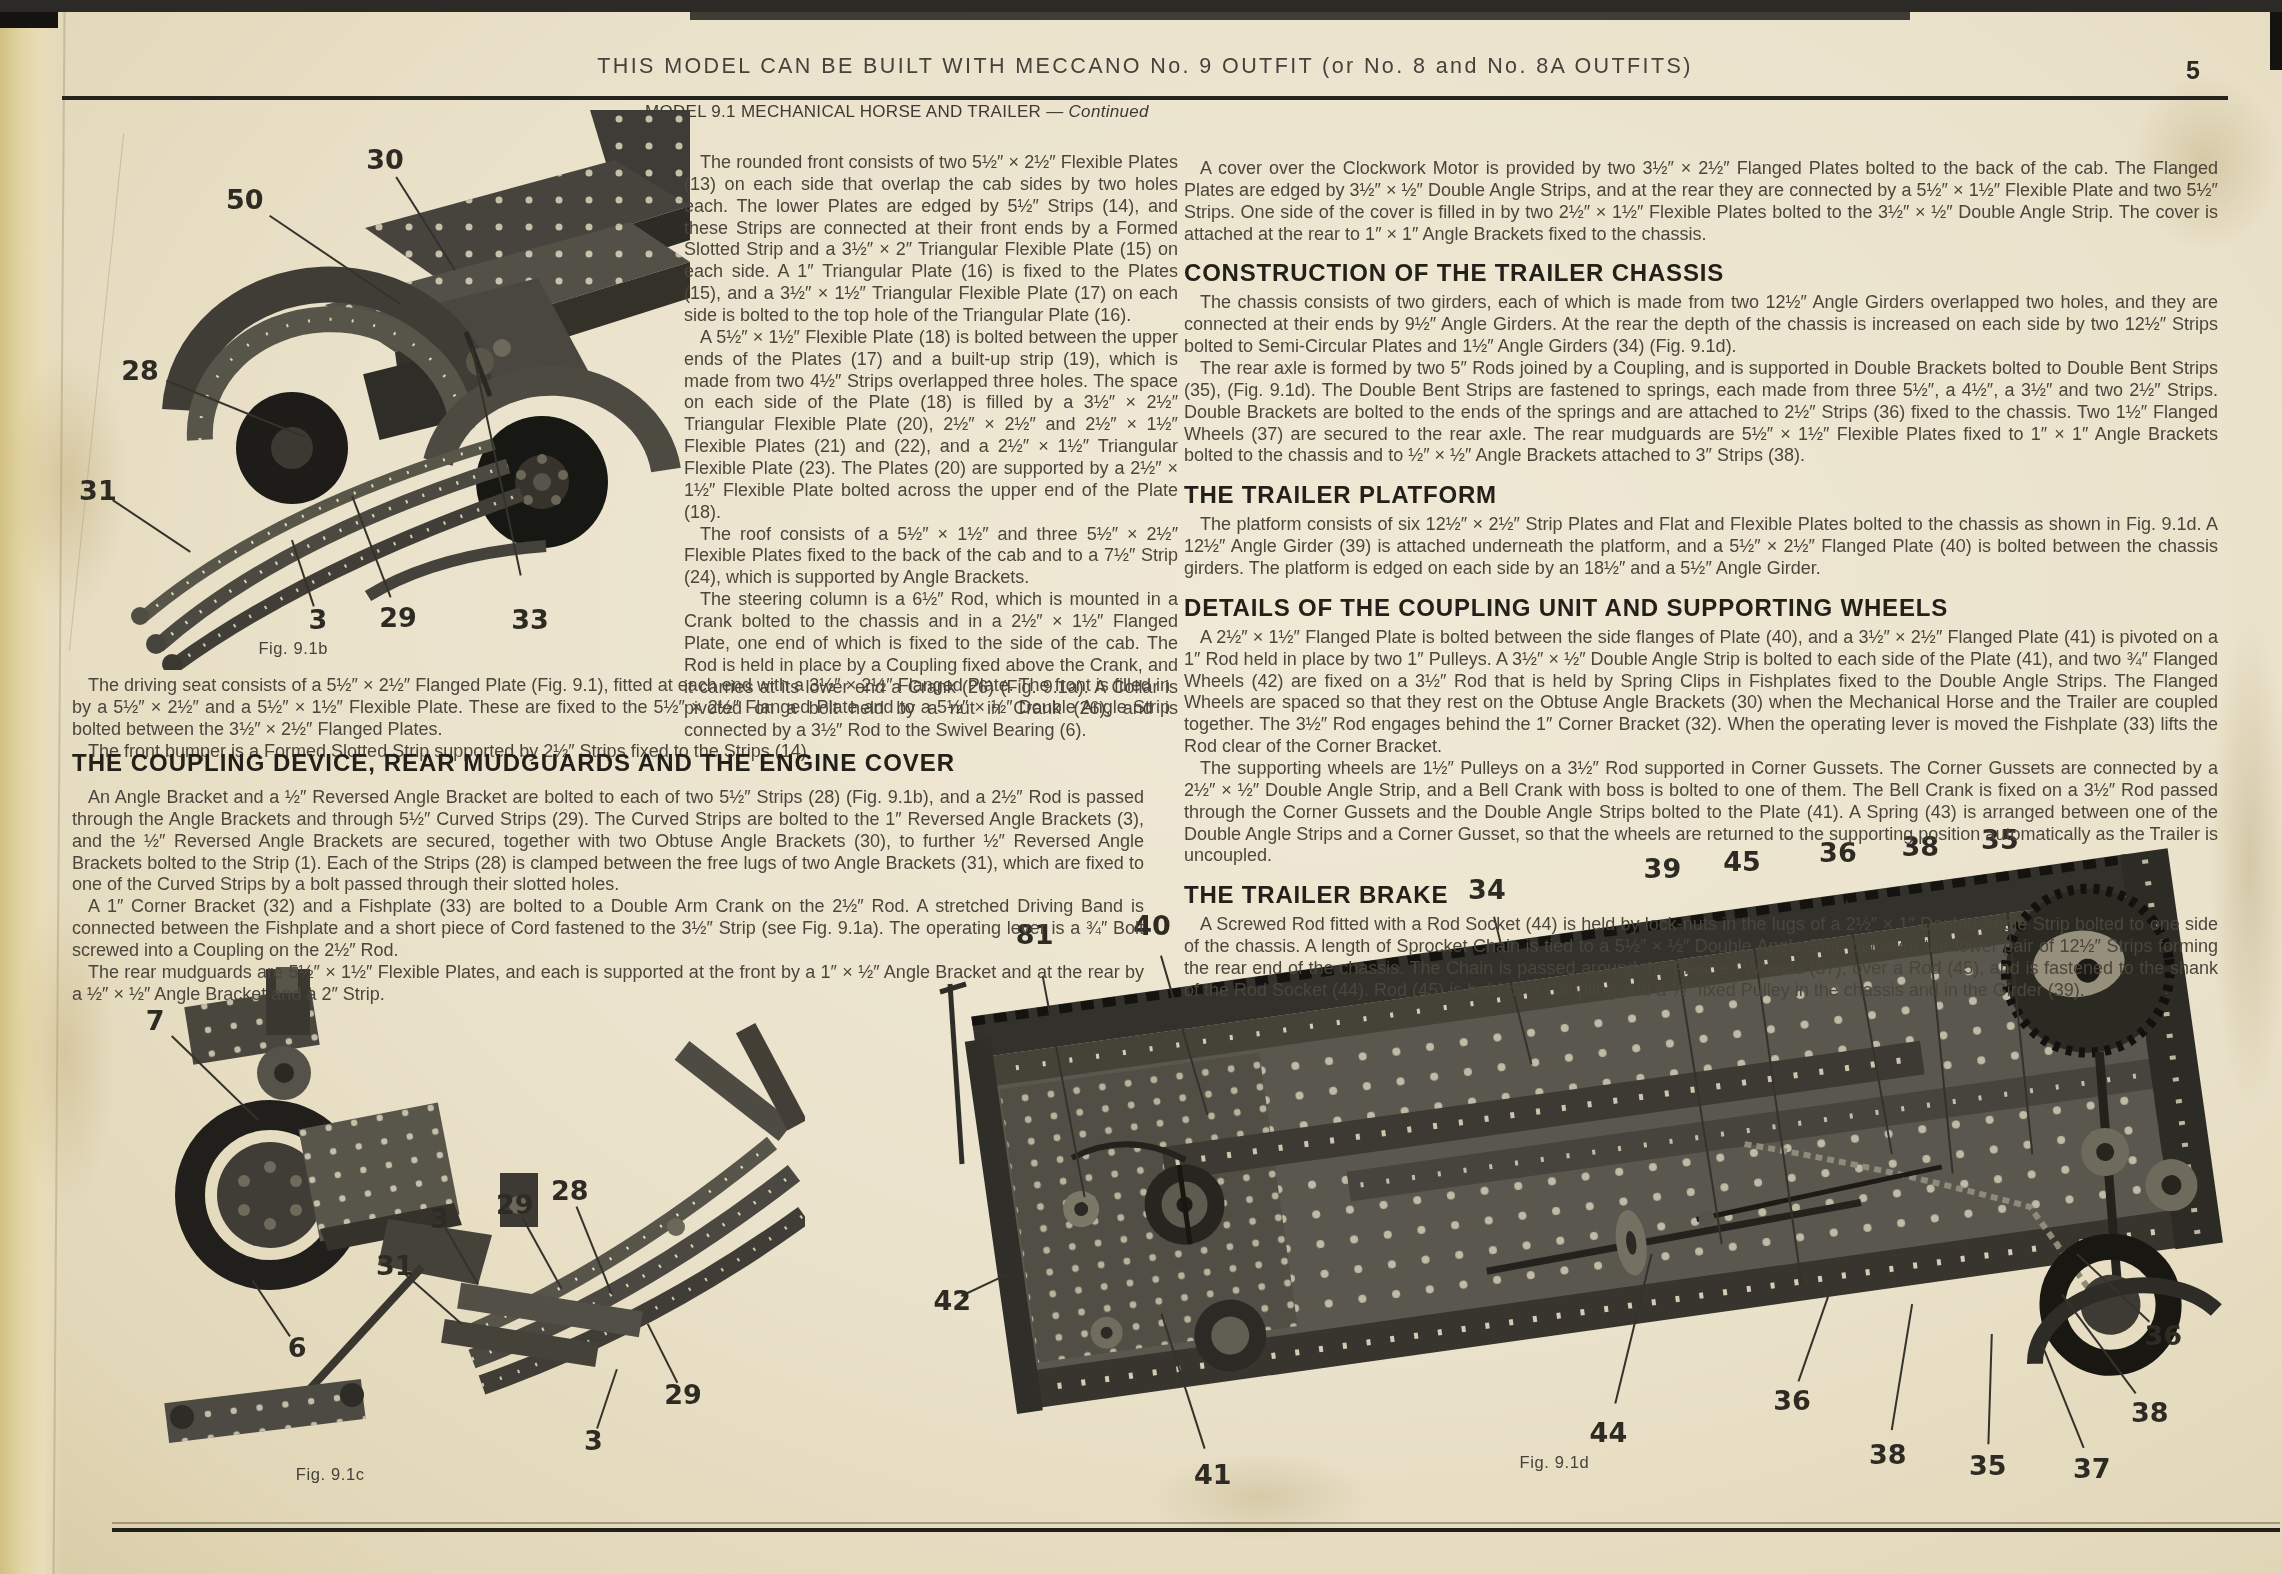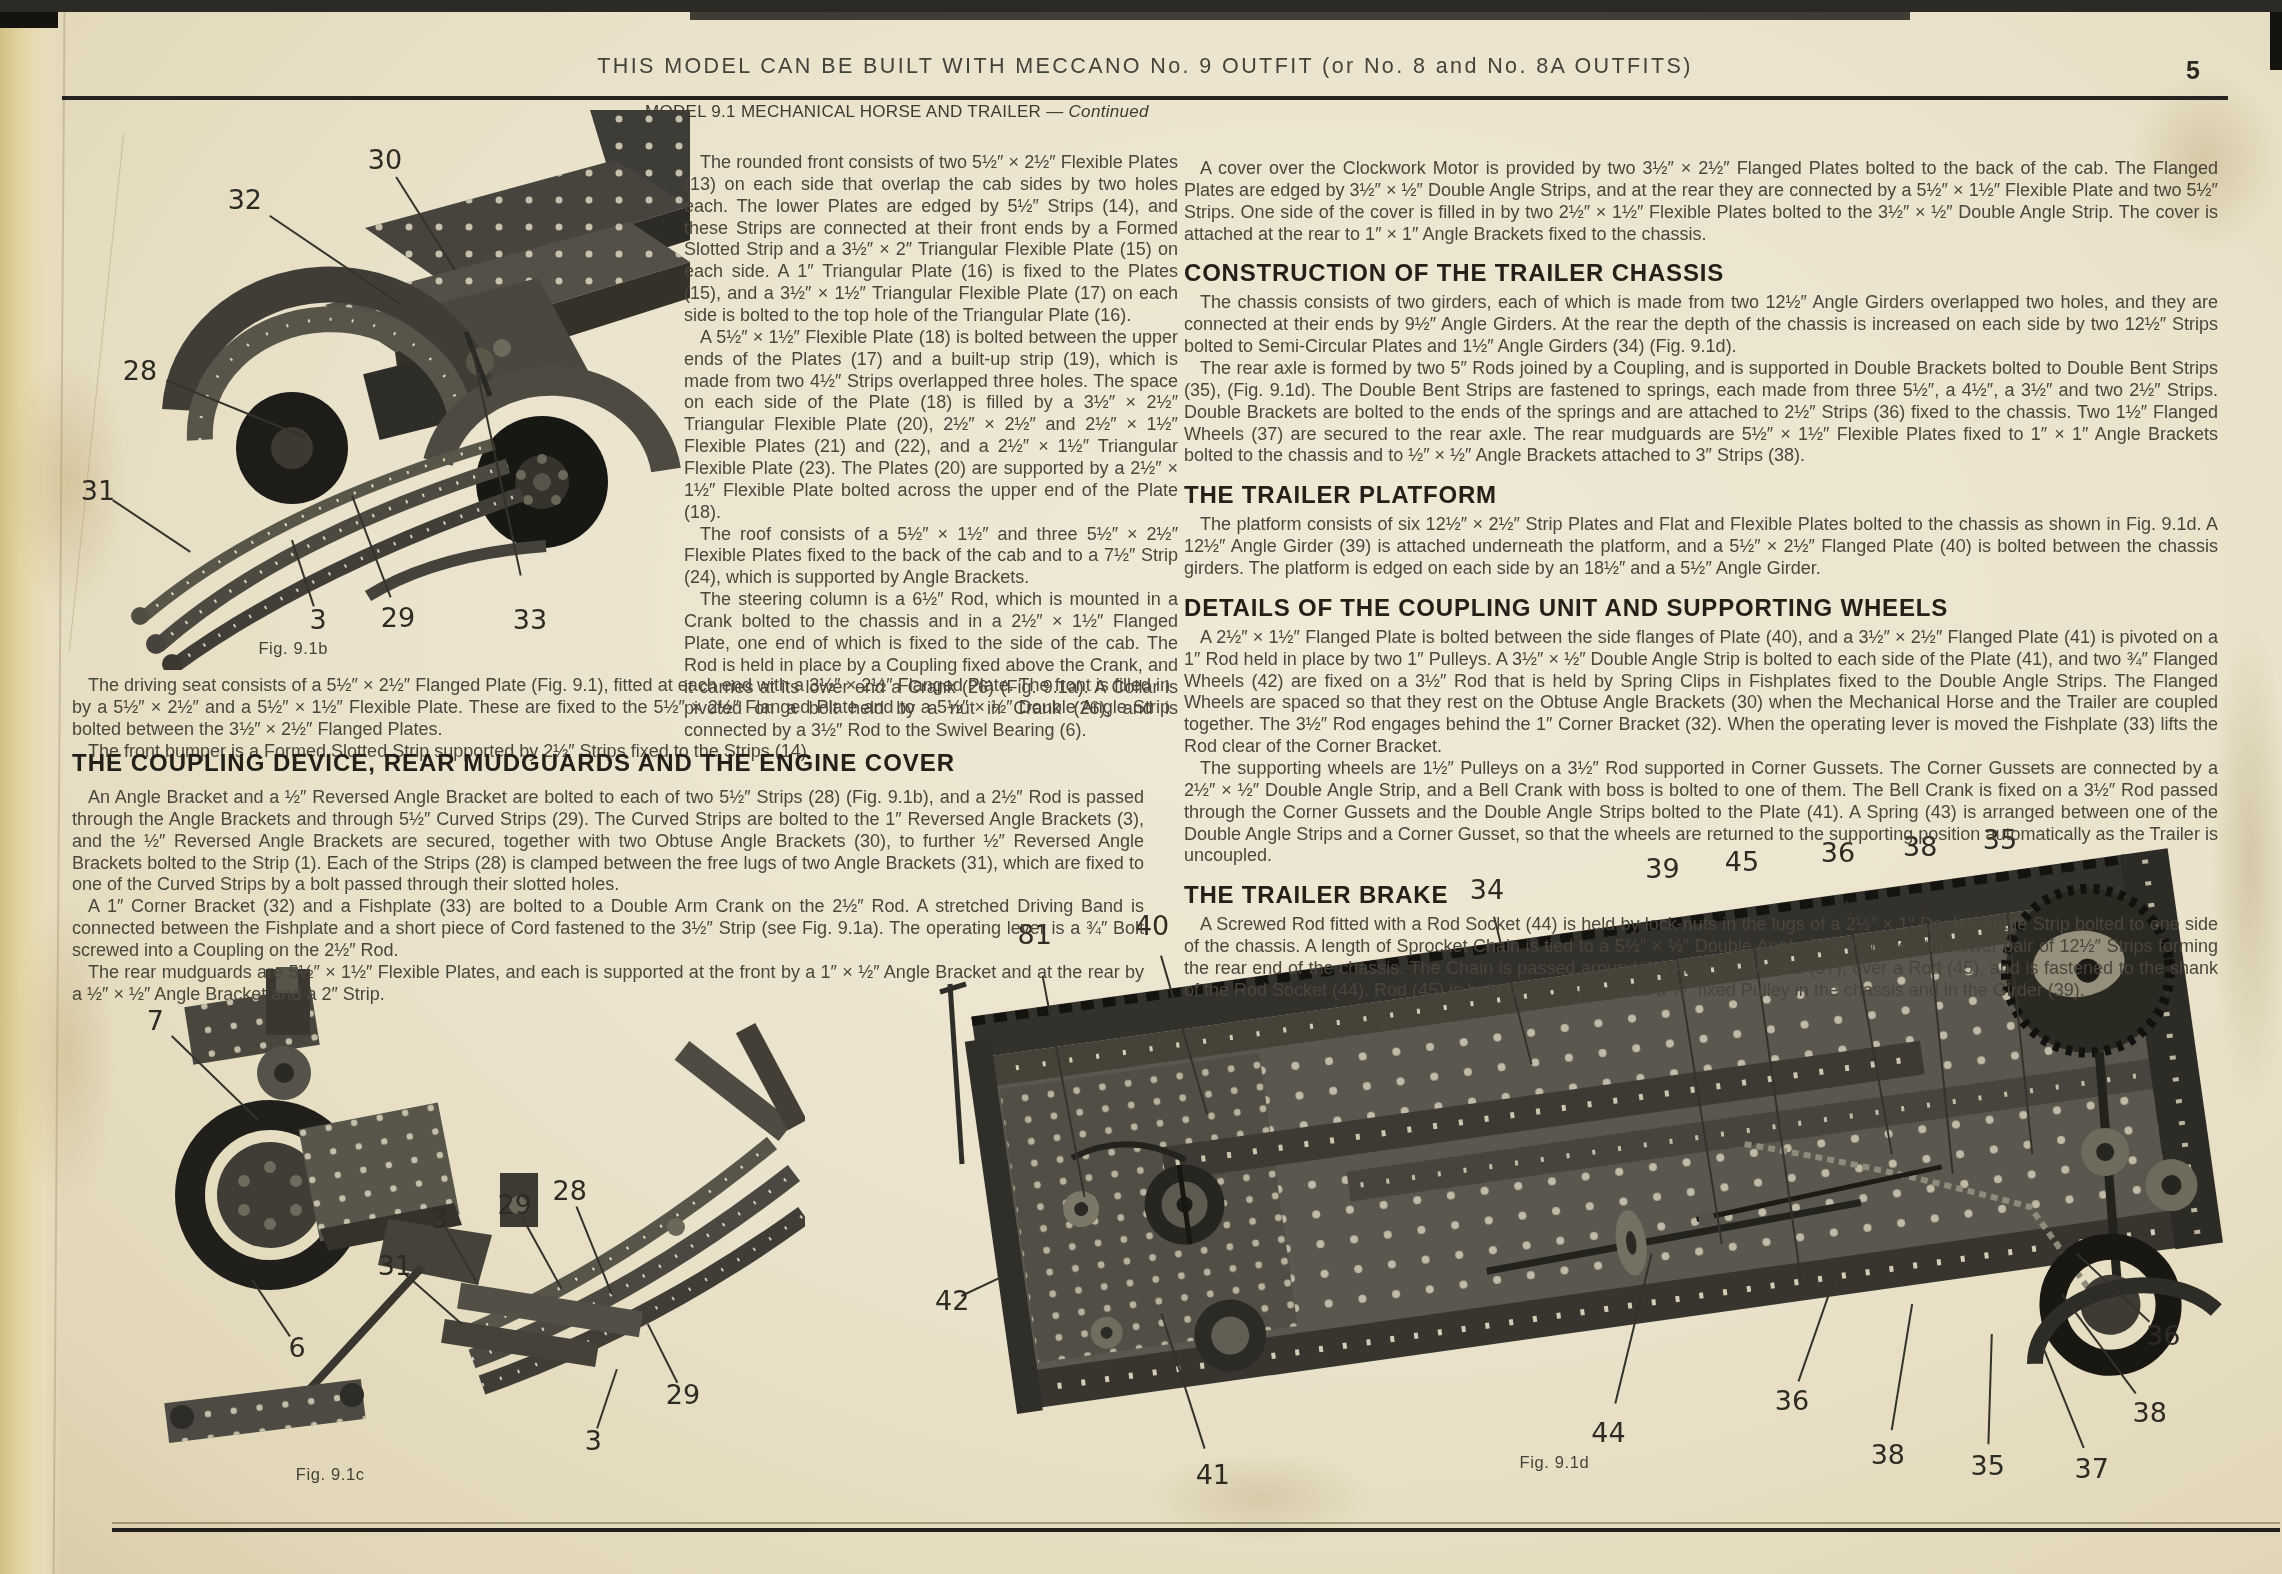--- a/index.html
+++ b/index.html
@@ -32,21 +32,21 @@
   .fullpara{position:absolute;left:72px;top:663px;width:1098px;}
   .leftsec-h{position:absolute;left:72px;top:737px;width:1110px;font-size:24px;font-weight:bold;
     letter-spacing:1px;color:#232019;}
   .leftsec-p{position:absolute;left:72px;top:775px;width:1072px;}
 
   .figure{position:absolute;}
   .figure .artwork{position:absolute;inset:0;width:100%;height:100%;}
   .leader-svg{position:absolute;inset:0;width:100%;height:100%;overflow:visible;}
   .leader-svg line{stroke:#34322b;stroke-width:2;}
   .callout{position:absolute;transform:translate(-50%,-50%);
-    font-family:"DejaVu Sans",sans-serif;font-size:27px;font-weight:400;color:#2e2b24;white-space:nowrap;}
+    font-family:"DejaVu Sans",sans-serif;font-size:27px;font-weight:700;color:#2e2b24;white-space:nowrap;}
   .figcaption{position:absolute;transform:translate(-50%,-50%);
     font-size:16.5px;letter-spacing:.6px;color:#45423a;}
   .fig-b{left:70px;top:98px;width:620px;height:560px;}
   .fig-c{left:70px;top:955px;width:735px;height:515px;}
   .fig-d{left:928px;top:822px;width:1350px;height:652px;}
   .cap-b{left:36%;top:96%;}
   .cap-c{left:35.4%;top:98.4%;}
   .cap-d{left:46.4%;top:96.3%;}
 </style>
 </head>
@@ -122,21 +122,21 @@
   <svg class="leader-svg">
         <line x1="52.608%" y1="11.968%" x2="62.1%" y2="28.6%"></line>
         <line x1="32.2%" y1="18.892%" x2="53.2%" y2="34.6%"></line>
         <line x1="15.556000000000001%" y1="48.32%" x2="37.9%" y2="58.4%"></line>
         <line x1="6.884%" y1="69.66000000000001%" x2="19.4%" y2="78.9%"></line>
         <line x1="39.328%" y1="88.644%" x2="35.8%" y2="76.8%"></line>
         <line x1="51.716%" y1="87.044%" x2="45.5%" y2="68.9%"></line>
         <line x1="72.696%" y1="83.12400000000001%" x2="64.8%" y2="42.3%"></line>
       </svg>
       <div class="callout" style="left: 50.8%; top: 8.8%;">30</div>
-      <div class="callout" style="left: 28.2%; top: 15.9%;">32</div>
+      <div class="callout" style="left: 28.2%; top: 15.9%;">50</div>
       <div class="callout" style="left: 11.3%; top: 46.4%;">28</div>
       <div class="callout" style="left: 4.5%; top: 67.9%;">31</div>
       <div class="callout" style="left: 40%; top: 90.9%;">3</div>
       <div class="callout" style="left: 52.9%; top: 90.5%;">29</div>
       <div class="callout" style="left: 74.2%; top: 90.9%;">33</div>
     </div>
 
   <div class="figure fig-c">
     <svg class="artwork" viewBox="0 0 735 515">
       <defs>

